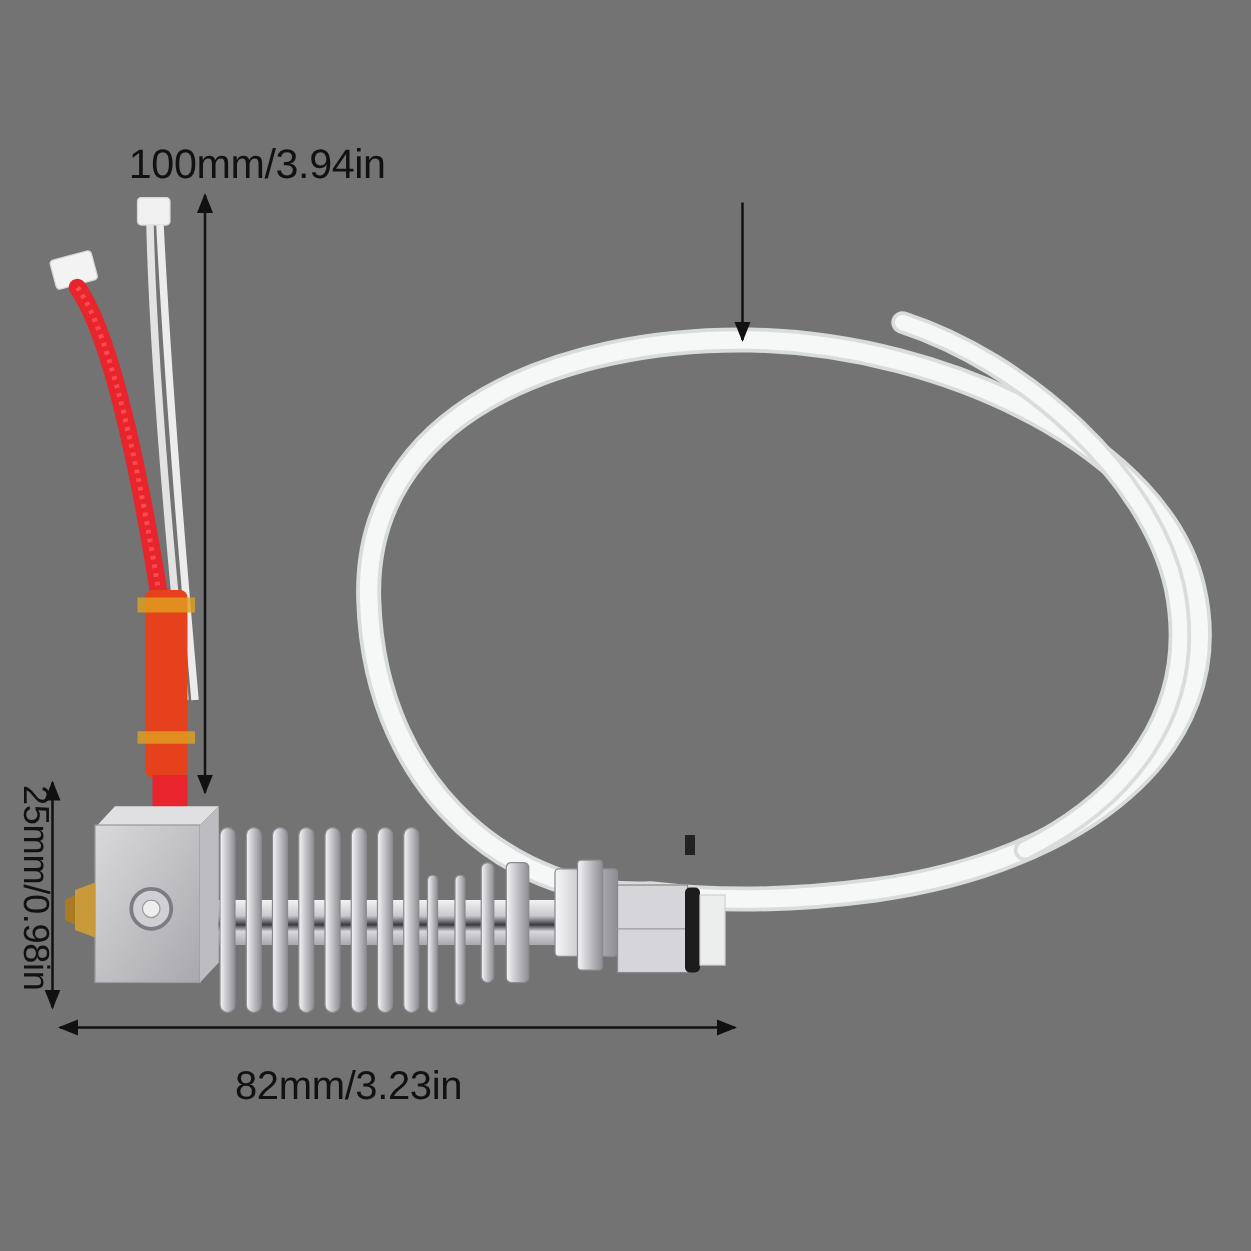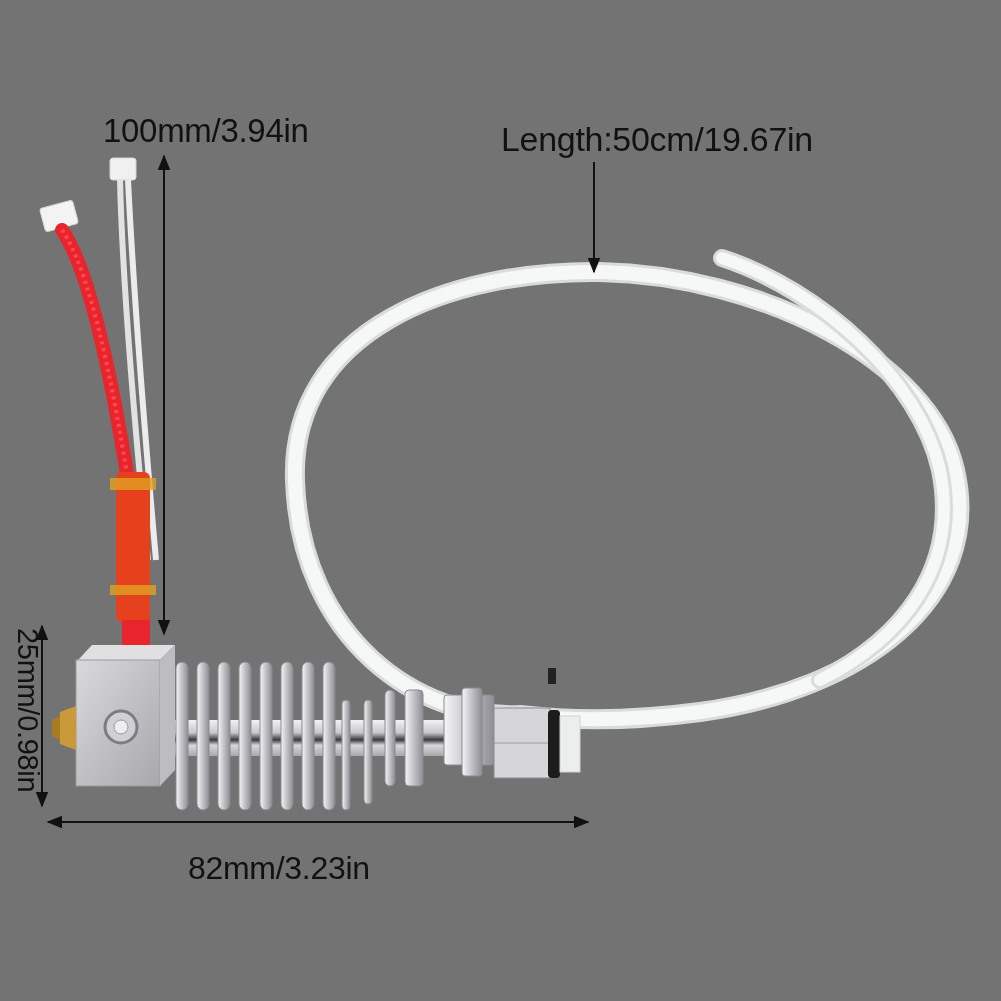--- a/index.html
+++ b/index.html
@@ -98,16 +98,15 @@
 
     <g stroke="#111" stroke-width="2" fill="none">
       <line x1="164" y1="156" x2="164" y2="634" marker-start="url(#arr)" marker-end="url(#arr)"></line>
       <line x1="594" y1="162" x2="594" y2="272" marker-end="url(#arr)"></line>
       <line x1="42" y1="626" x2="42" y2="806" marker-start="url(#arr)" marker-end="url(#arr)"></line>
       <line x1="48" y1="822" x2="588" y2="822" marker-start="url(#arr)" marker-end="url(#arr)"></line>
     </g>
   </svg>
 
   <div class="lbl" id="lbl-height">100mm/3.94in</div>
-  <div class="lbl" id="lbl-length">Length:50cm/19.67in</div>
   <div class="lbl" id="lbl-depth">25mm/0.98in</div>
   <div class="lbl" id="lbl-width">82mm/3.23in</div>
 </div>
 
 </body></html>

